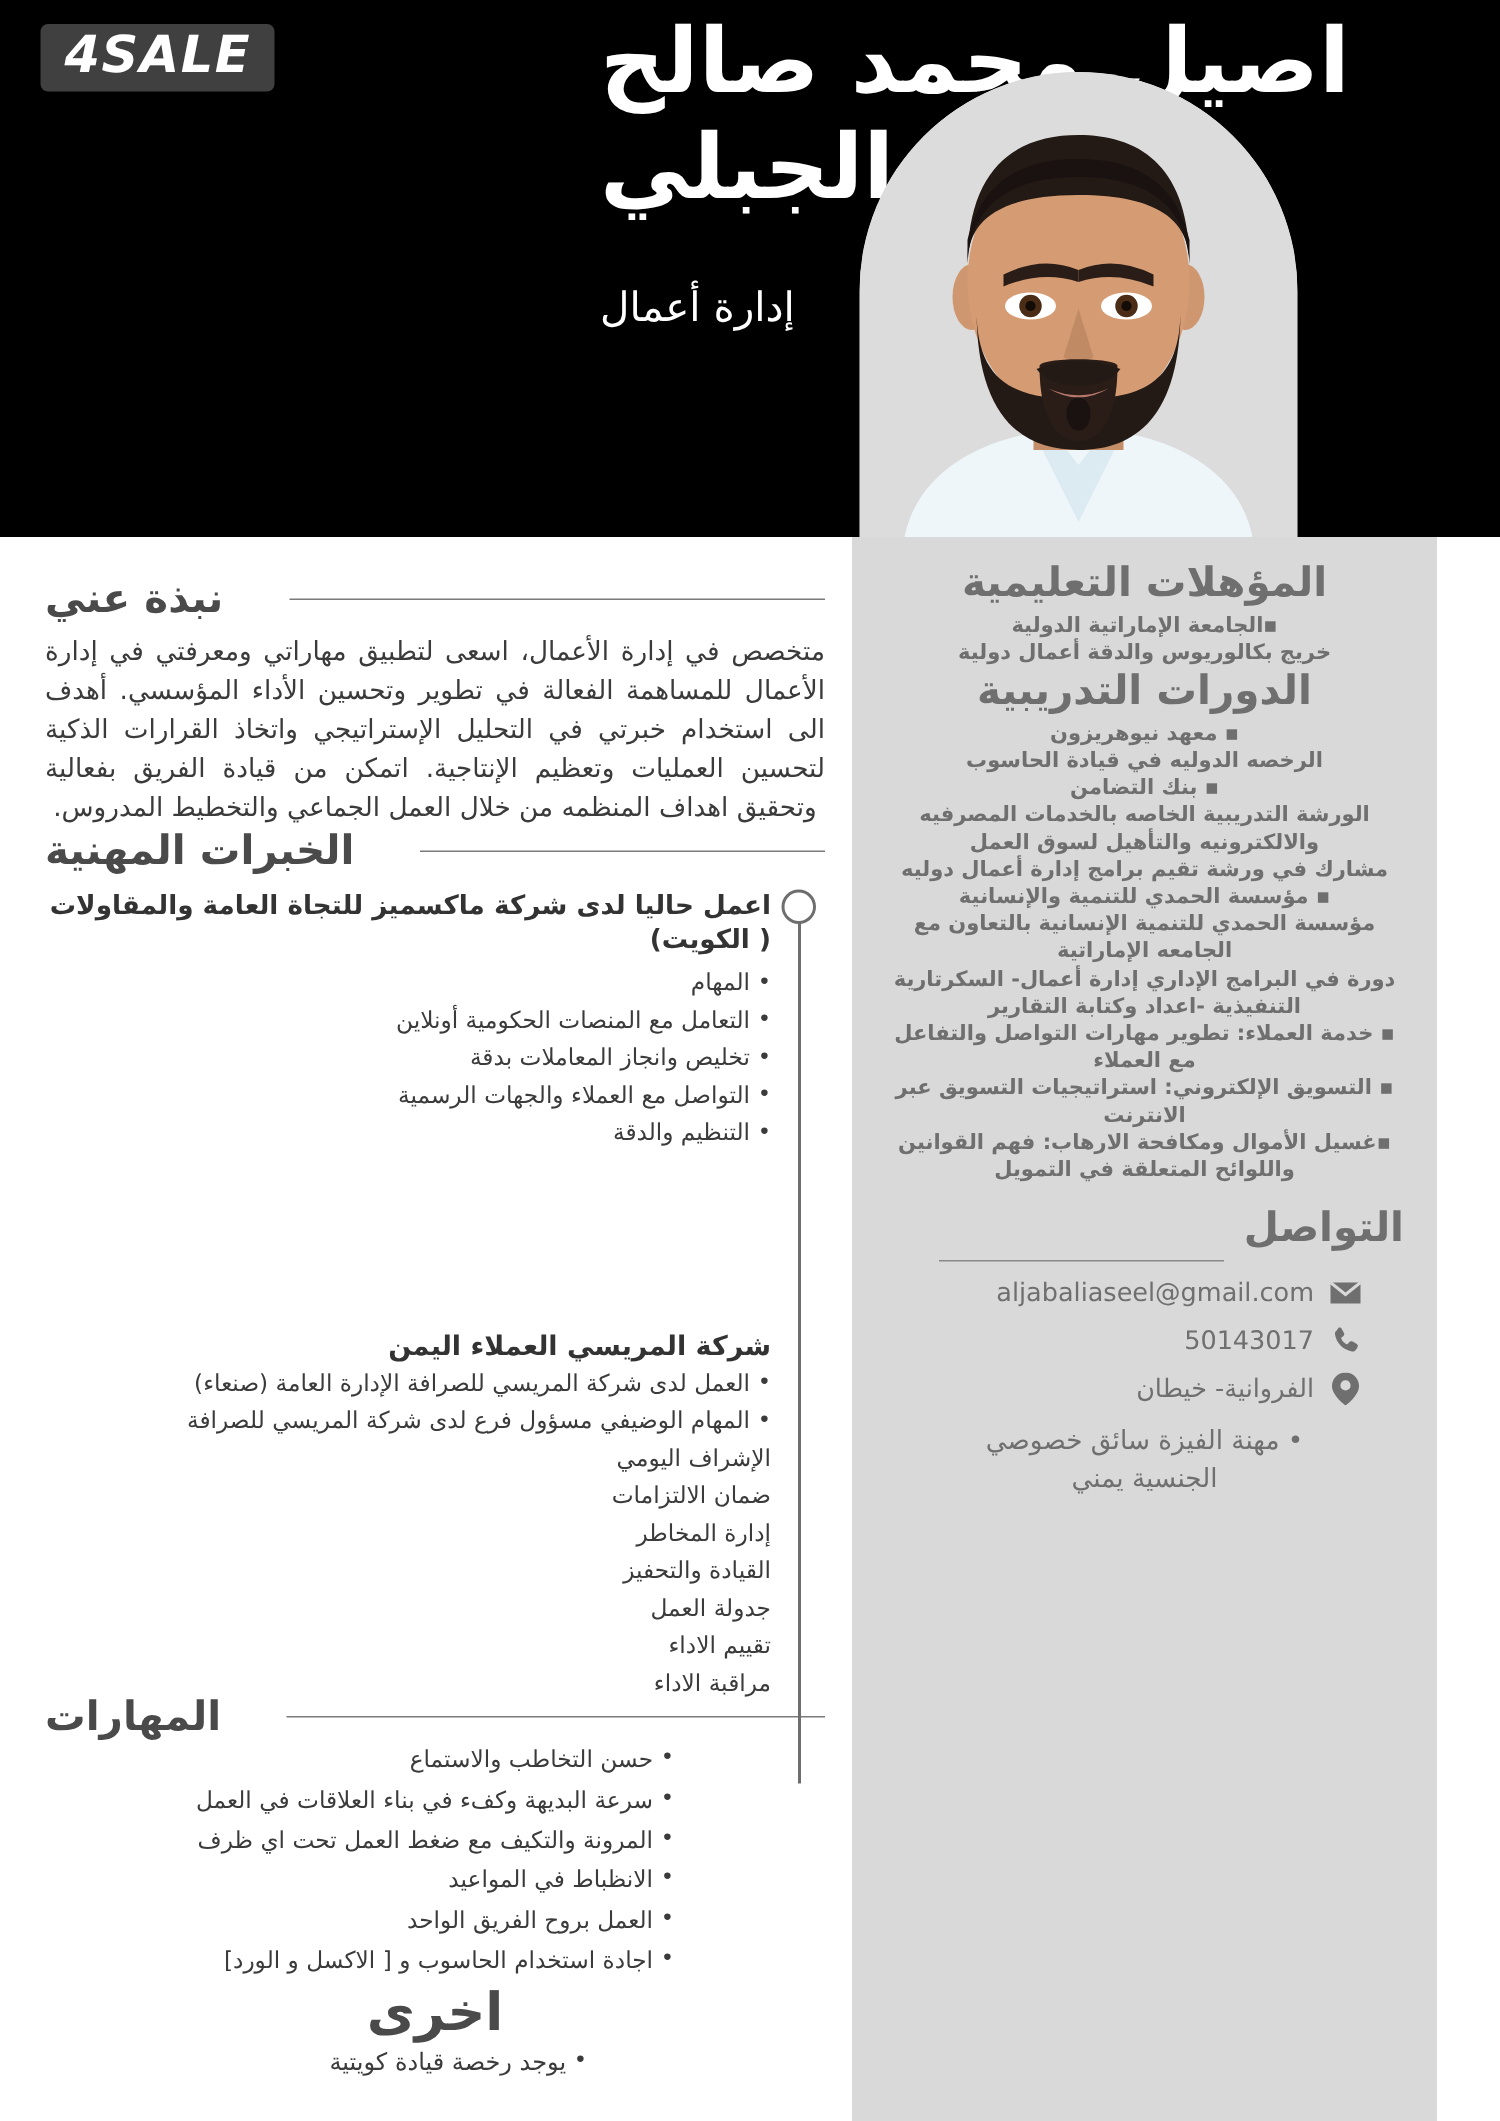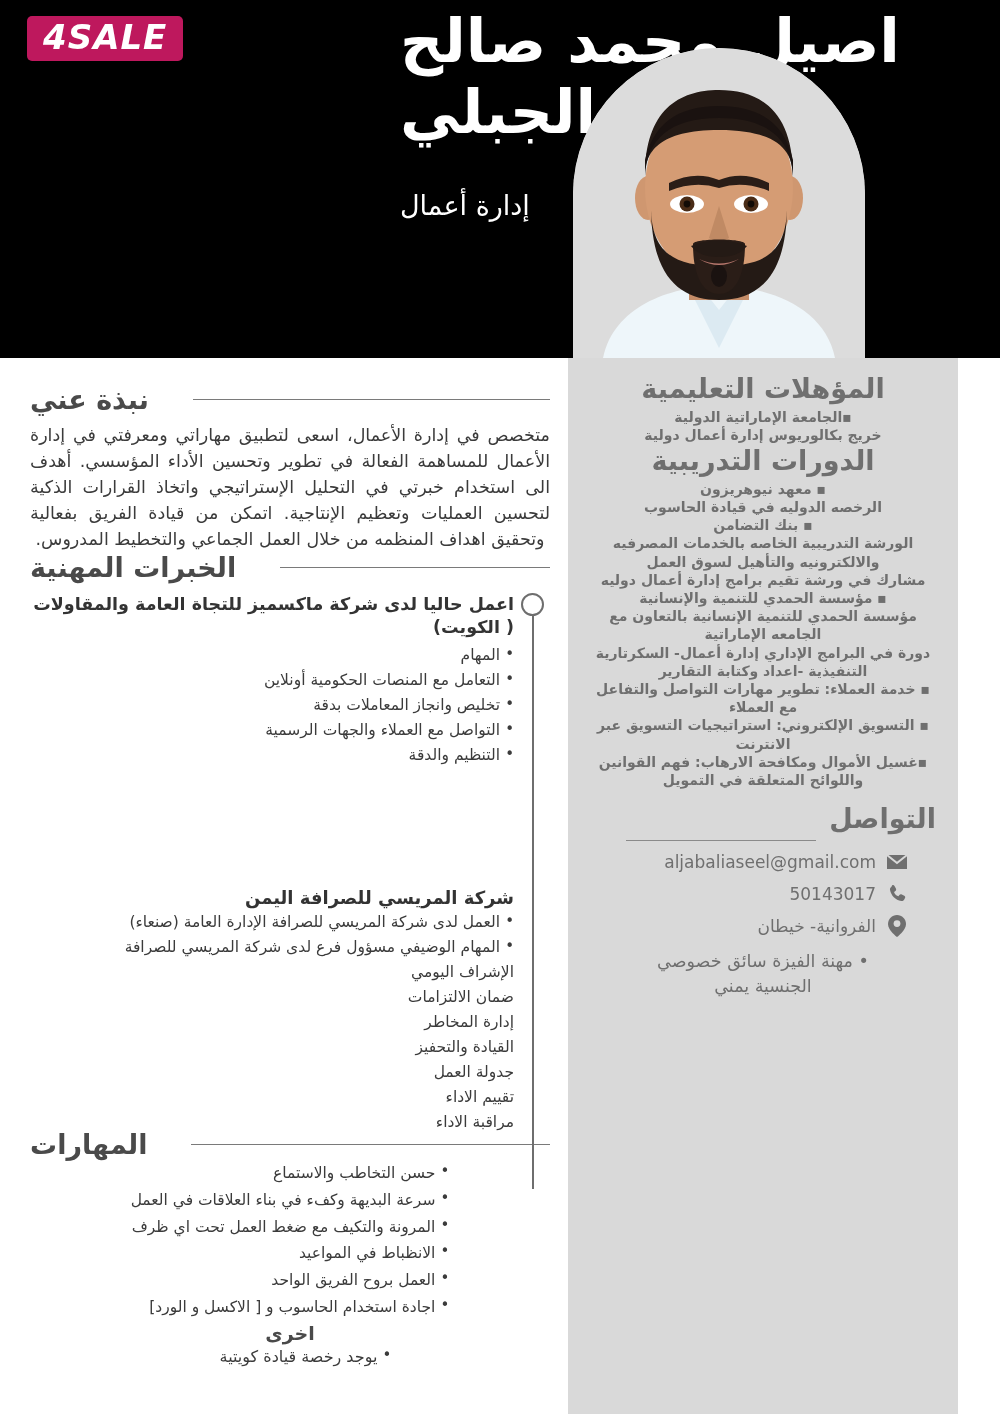--- a/index.html
+++ b/index.html
@@ -52,21 +52,21 @@
     font-size: 27px;
     font-weight: normal;
     margin-top: 42px;
   }
 
   
   .logo {
     position: absolute;
     top: 16px;
     left: 27px;
-    background: #be185d;
+    background: #404040;
     color: #ffffff;
     font-size: 34px;
     font-weight: bold;
     font-style: italic;
     letter-spacing: 1px;
     padding: 4px 16px 7px 16px;
     border-radius: 5px;
     line-height: 1;
     font-family: "DejaVu Sans", "Liberation Sans", sans-serif;
   }
@@ -256,21 +256,21 @@
     font-size: 18px;
     font-weight: bold;
     color: #333;
     text-align: right;
     margin-bottom: 2px;
   }
 
   .skills ul.bul li { font-size: 15.5px; line-height: 1.72; }
 
   .other-head {
-    font-size: 19px;
+    font-size: 35px;
     font-weight: bold;
     color: #4a4a4a;
     text-align: center;
     margin-top: 2px;
   }
   .other ul.bul { text-align: center; }
   .other ul.bul li { display:inline-block; text-align: right; font-size: 16px; margin-left: 31px; }
 
   .center-block { text-align: center; }
 </style>
@@ -335,21 +335,21 @@
         <ellipse cx="146" cy="228" rx="8" ry="11" fill="#1a1210"></ellipse>
       </g>
     </svg>
   </div>
 
   <div class="sidebar">
 
     <div class="side-h">المؤهلات التعليمية</div>
     <div>
       <div class="side-line">▪الجامعة الإماراتية الدولية</div>
-      <div class="side-line">خريج بكالوريوس إدارة أعمال دولية</div>
+      <div class="side-line">خريج بكالوريوس والدقة أعمال دولية</div>
     </div>
 
     <div class="side-h">الدورات التدريبية</div>
     <div>
       <div class="side-line">▪ معهد نيوهريزون</div>
       <div class="side-line">الرخصه الدوليه في قيادة الحاسوب</div>
       <div class="side-line">▪ بنك التضامن</div>
       <div class="side-line">الورشة التدريبية الخاصه بالخدمات المصرفيه والالكترونيه والتأهيل لسوق العمل</div>
       <div class="side-line">مشارك في ورشة تقيم برامج إدارة أعمال دوليه</div>
       <div class="side-line">▪ مؤسسة الحمدي للتنمية والإنسانية</div>
@@ -419,21 +419,21 @@
         <ul class="bul">
           <li>المهام</li>
           <li>التعامل مع المنصات الحكومية أونلاين</li>
           <li>تخليص وانجاز المعاملات بدقة</li>
           <li>التواصل مع العملاء والجهات الرسمية</li>
           <li>التنظيم والدقة</li>
         </ul>
       </div>
 
       <div style="margin-top:118px">
-        <div class="job2-head">شركة المريسي للصرافة اليمن</div>
+        <div class="job2-head">شركة المريسي العملاء اليمن</div>
         <ul class="bul">
           <li>العمل لدى شركة المريسي للصرافة الإدارة العامة (صنعاء)</li>
           <li>المهام الوضيفي مسؤول فرع لدى شركة المريسي للصرافة</li>
           <li class="nob">الإشراف اليومي</li>
           <li class="nob">ضمان الالتزامات</li>
           <li class="nob">إدارة المخاطر</li>
           <li class="nob">القيادة والتحفيز</li>
           <li class="nob">جدولة العمل</li>
           <li class="nob">تقييم الاداء</li>
           <li class="nob">مراقبة الاداء</li>

